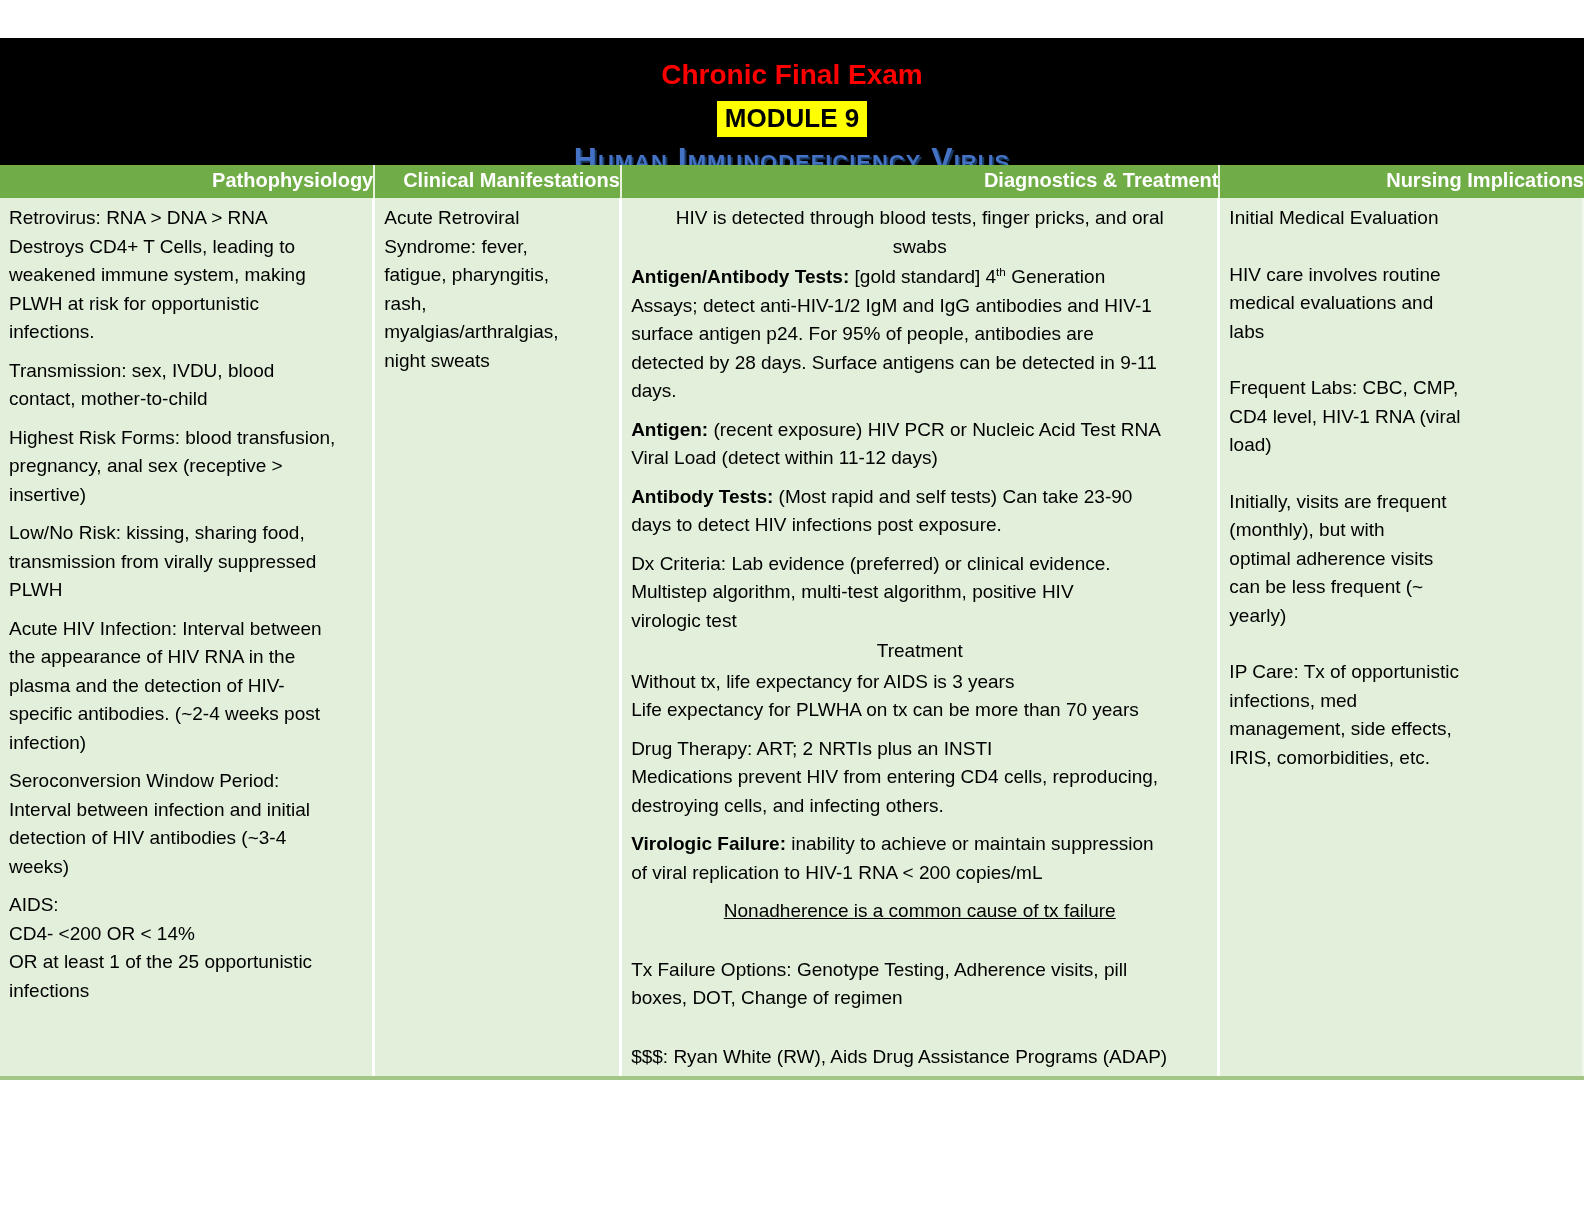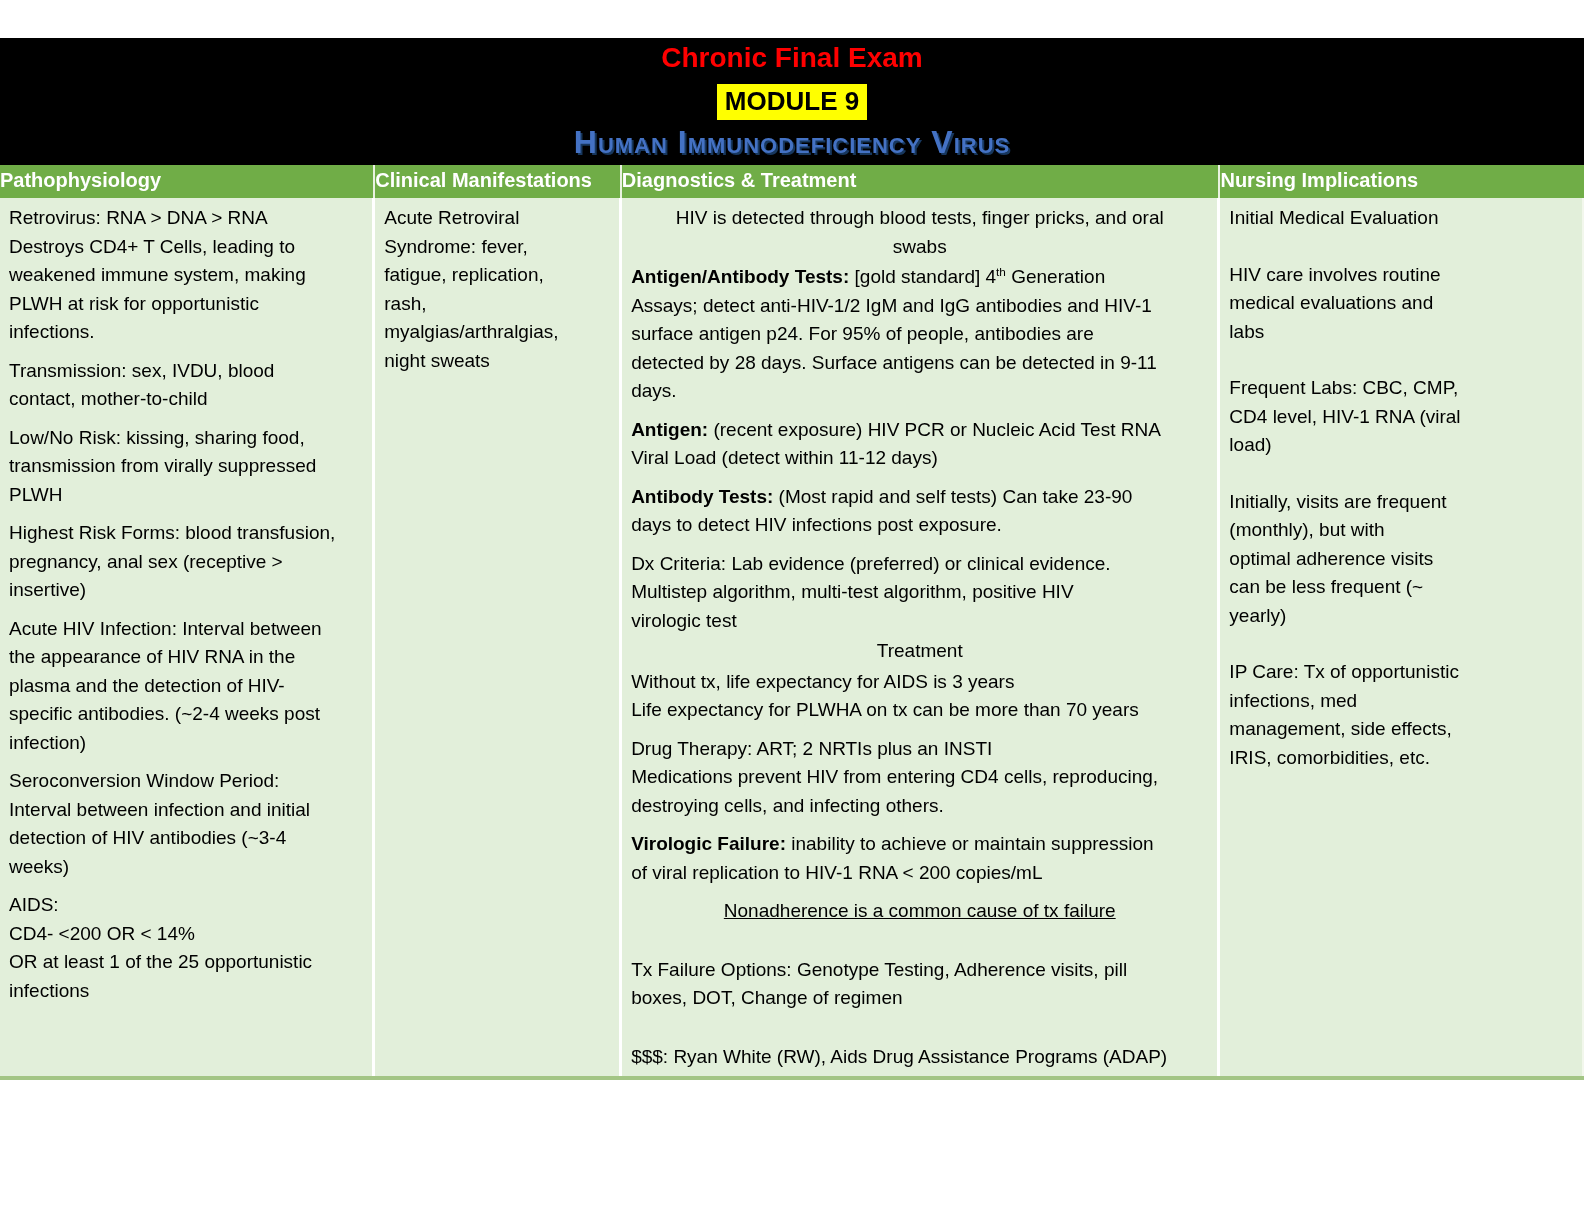--- a/index.html
+++ b/index.html
@@ -12,37 +12,37 @@
     width:1584px;height:1224px;background:#FFFFFF;position:relative;
     font-family:"Liberation Sans",sans-serif;color:var(--text);
     -webkit-font-smoothing:antialiased;
   }
   .top-strip{height:38px;background:#FFFFFF;}
   .banner{
     background:var(--banner-bg);height:127px;text-align:center;overflow:hidden;
   }
   .exam-title{
     color:var(--exam-title);font-weight:bold;font-size:28px;line-height:33px;
-    margin-top:3px;letter-spacing:0px;
+    margin-top:20px;letter-spacing:0px;
   }
   .module-line{margin-top:10px;}
   .module-badge{
     display:inline-block;background:var(--module-bg);color:var(--module-text);
     font-weight:bold;font-size:26px;line-height:29px;padding:3px 8px 4px;
   }
   .course-title{
     color:var(--course-title);font-weight:bold;font-size:32px;line-height:36px;
     font-variant:small-caps;letter-spacing:1px;margin-top:4px;
     text-shadow:2px 2px 0 var(--course-shadow);
   }
   .notes-table{width:1584px;}
   .header-row{display:flex;background:var(--header-bg);height:33px;}
   .hcell{
     box-sizing:border-box;color:var(--header-text);font-weight:bold;font-size:20px;
-    line-height:31px;text-align:left;border-right:2px solid #E9F2E0;overflow:hidden;
+    line-height:31px;text-align:right;border-right:2px solid #E9F2E0;overflow:hidden;
   }
   .hcell:last-child{border-right:none;}
   .w1{width:388px;} .w2{width:255px;} .w3{width:619px;} .w4{width:376px;}
   .body-row{
     display:flex;background:var(--cell-bg);height:878px;
     border-bottom:4px solid var(--table-border);
   }
   .cell{
     box-sizing:border-box;border-right:3px solid #FFFFFF;padding:6px 9px;
     font-size:19px;line-height:28.5px;overflow:visible;
@@ -81,44 +81,44 @@
     </div>
     <div class="body-row">
       <div class="cell w1" data-col="0">
           <div class="para"><span>Retrovirus: RNA &gt; DNA &gt; RNA
 Destroys CD4+ T Cells, leading to
 weakened immune system, making
 PLWH at risk for opportunistic
 infections.</span></div>
           <div class="para"><span>Transmission: sex, IVDU, blood
 contact, mother-to-child</span></div>
+          <div class="para"><span>Highest Risk Forms: blood transfusion,
+pregnancy, anal sex (receptive &gt;
+insertive)</span></div>
           <div class="para"><span>Low/No Risk: kissing, sharing food,
 transmission from virally suppressed
 PLWH</span></div>
-          <div class="para"><span>Highest Risk Forms: blood transfusion,
-pregnancy, anal sex (receptive &gt;
-insertive)</span></div>
           <div class="para"><span>Acute HIV Infection: Interval between
 the appearance of HIV RNA in the
 plasma and the detection of HIV-
 specific antibodies. (~2-4 weeks post
 infection)</span></div>
           <div class="para"><span>Seroconversion Window Period:
 Interval between infection and initial
 detection of HIV antibodies (~3-4
 weeks)</span></div>
           <div class="para"><span>AIDS:
 CD4- &lt;200 OR &lt; 14%
 OR at least 1 of the 25 opportunistic
 infections</span></div>
         </div>
       <div class="cell w2" data-col="1">
           <div class="para"><span>Acute Retroviral
 Syndrome: fever,
-fatigue, replication,
+fatigue, pharyngitis,
 rash,
 myalgias/arthralgias,
 night sweats</span></div>
         </div>
       <div class="cell w3" data-col="2">
           <div class="para center tight"><span>HIV is detected through blood tests, finger pricks, and oral
 swabs</span></div>
           <div class="para"><span class="b">Antigen/Antibody Tests:</span><span> [gold standard] 4</span><sup>th</sup><span> Generation
 Assays; detect anti-HIV-1/2 IgM and IgG antibodies and HIV-1
 surface antigen p24. For 95% of people, antibodies are

